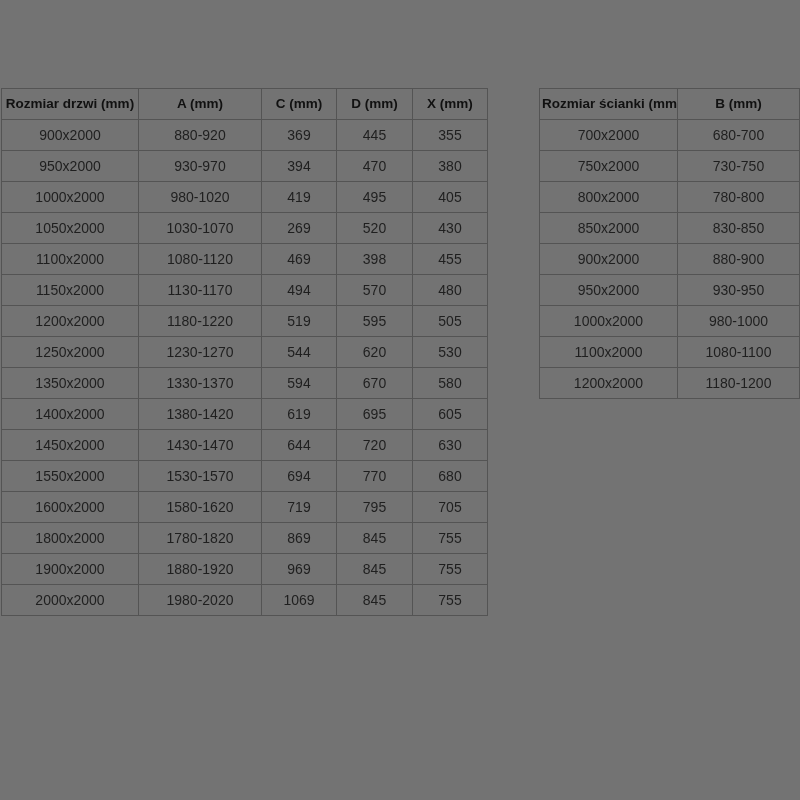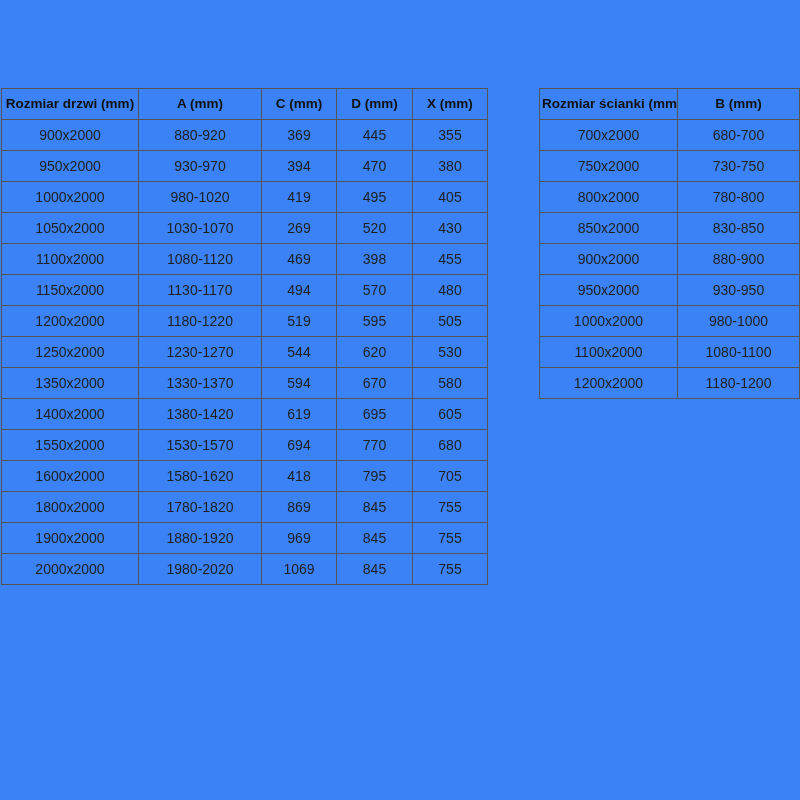--- a/index.html
+++ b/index.html
@@ -4,21 +4,21 @@
 <style>
   html, body {
     margin: 0;
     padding: 0;
     background: #ffffff;
   }
   .page {
     position: relative;
     width: 800px;
     height: 800px;
-    background: #3b82f6;
+    background: #737373;
     font-family: "Liberation Sans", sans-serif;
     color: #1a1a1a;
     overflow: hidden;
   }
   table.spec {
     border-collapse: collapse;
     table-layout: fixed;
     position: absolute;
     top: 88px;
   }
@@ -133,30 +133,37 @@
           <td>580</td>
         </tr>
         <tr>
           <td>1400x2000</td>
           <td>1380-1420</td>
           <td>619</td>
           <td>695</td>
           <td>605</td>
         </tr>
         <tr>
+          <td>1450x2000</td>
+          <td>1430-1470</td>
+          <td>644</td>
+          <td>720</td>
+          <td>630</td>
+        </tr>
+        <tr>
           <td>1550x2000</td>
           <td>1530-1570</td>
           <td>694</td>
           <td>770</td>
           <td>680</td>
         </tr>
         <tr>
           <td>1600x2000</td>
           <td>1580-1620</td>
-          <td>418</td>
+          <td>719</td>
           <td>795</td>
           <td>705</td>
         </tr>
         <tr>
           <td>1800x2000</td>
           <td>1780-1820</td>
           <td>869</td>
           <td>845</td>
           <td>755</td>
         </tr>

